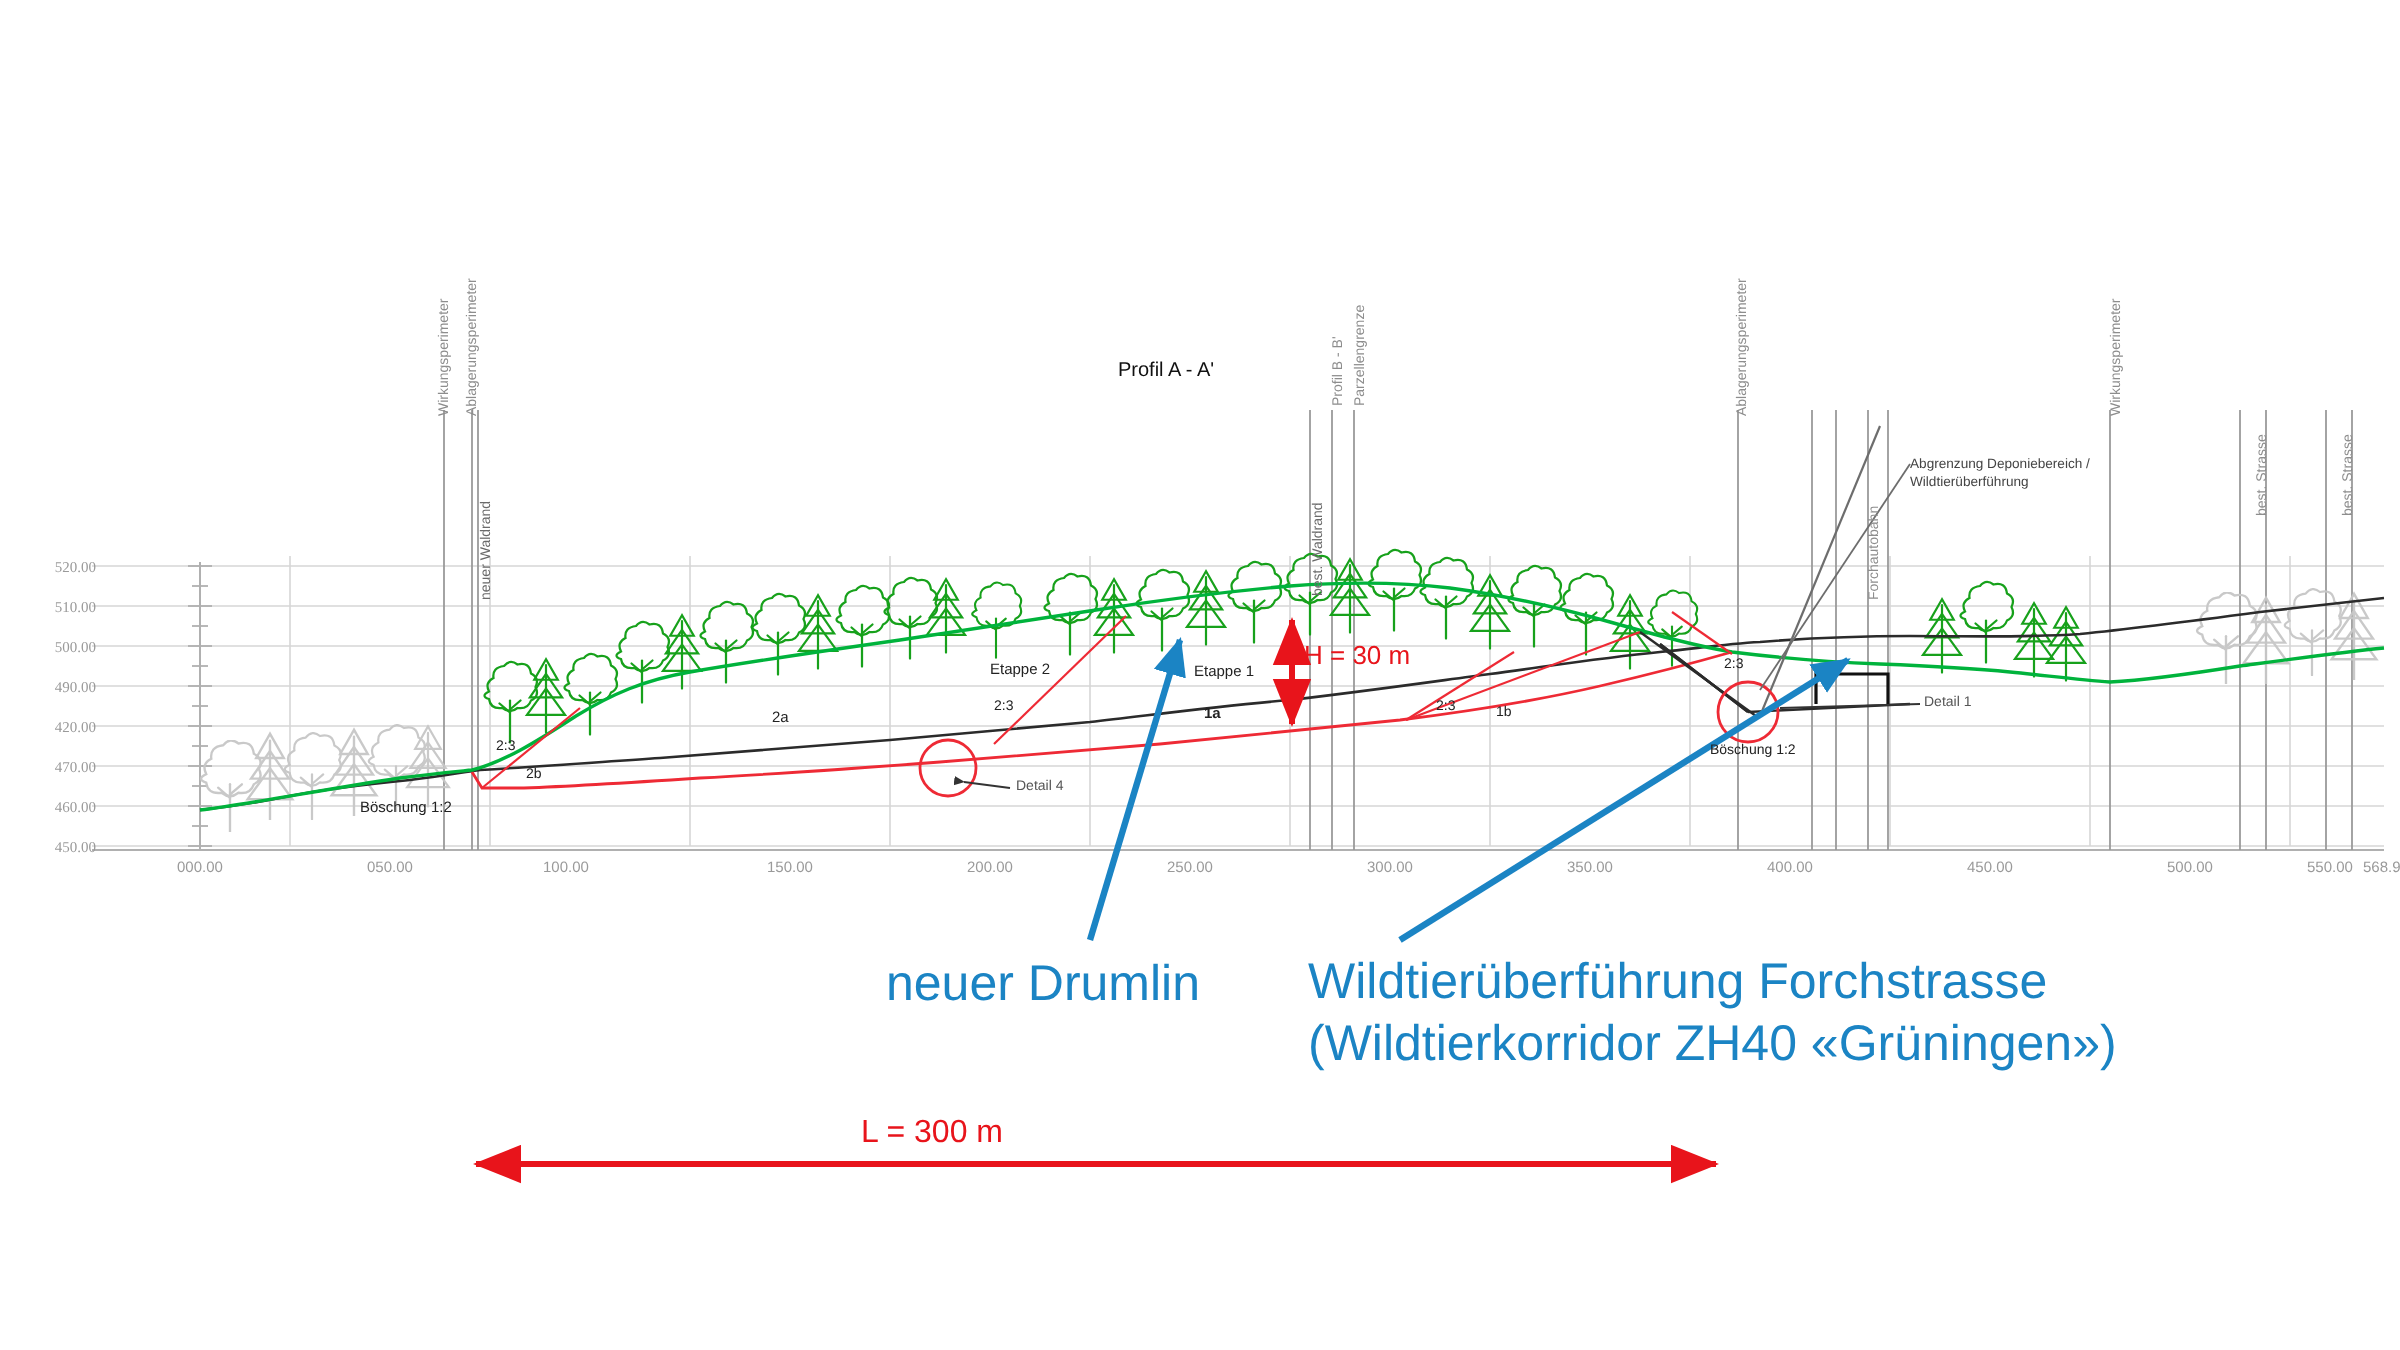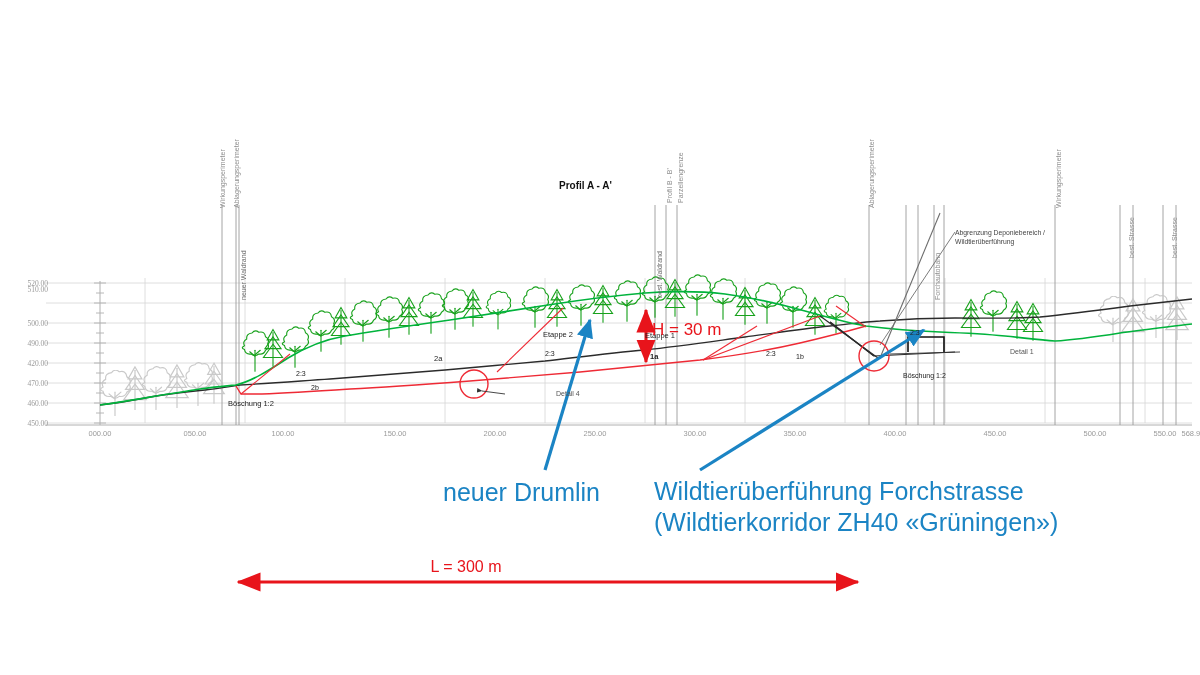--- a/index.html
+++ b/index.html
@@ -32,36 +32,36 @@
   .xtick{position:absolute;font-size:7.5px;color:#9a9a9a;text-align:center;width:50px;}
 
   
   .vlabel{
     position:absolute;font-size:7px;color:#8d8d8d;white-space:nowrap;
     transform-origin:0 0;transform:rotate(-90deg);
   }
   .vlabel.dark{color:#6a6a6a;}
 
   
-  .ann{position:absolute;font-size:7.5px;color:#222;white-space:nowrap;margin-left:48px;}
+  .ann{position:absolute;font-size:7.5px;color:#222;white-space:nowrap;}
   .ann.small{font-size:7px;}
   .ann.grey{color:#555;}
 
   
   .callout{position:absolute;color:#1b84c4;white-space:nowrap;}
   #co-drumlin{left:443px;top:478px;font-size:25px;}
   #co-wild{left:654px;top:476px;font-size:25px;line-height:31px;}
 
   
-  #h-label{position:absolute;left:652px;top:320px;font-size:17px;color:#e8141b;white-space:nowrap;}
+  #h-label{position:absolute;left:652px;top:320px;font-size:13px;color:#e8141b;white-space:nowrap;}
   #l-label{position:absolute;left:0px;top:558px;width:962px;text-align:center;font-size:16px;color:#e8141b;}
   #l-label span{position:relative;left:-15px;}
 
   
-  #profil{position:absolute;left:531px;top:180px;font-size:10px;font-weight:bold;color:#111;padding-left:28px;}
+  #profil{position:absolute;left:531px;top:180px;font-size:10px;font-weight:normal;color:#111;padding-left:28px;}
 
   
   #note-abgrenzung{position:absolute;left:955px;top:228px;font-size:6.8px;color:#444;line-height:9px;white-space:nowrap;}
 </style>
 </head>
 <body>
 
 <div id="stage">
 
 
@@ -284,21 +284,21 @@
     <line x1="646" y1="310" x2="646" y2="362" stroke="#e8141b" stroke-width="3" marker-start="url(#redArrowStart)" marker-end="url(#redArrowEnd)"></line>
 
     <line x1="238" y1="582" x2="858" y2="582" stroke="#e8141b" stroke-width="3" marker-start="url(#redArrowStart)" marker-end="url(#redArrowEnd)"></line>
 
     <line x1="545" y1="470" x2="590" y2="320" stroke="#1b84c4" stroke-width="3.2" marker-end="url(#blueArrow)"></line>
     <line x1="700" y1="470" x2="924" y2="330" stroke="#1b84c4" stroke-width="3.2" marker-end="url(#blueArrow)"></line>
   </svg>
 
   <div class="abs" style="left:0;top:0;">
     <div class="ytick" style="left:8px;top:279px;">520.00</div>
-    <div class="ytick" style="left:8px;top:285px;">510.00</div>
+    <div class="ytick" style="left:8px;top:299px;">510.00</div>
     <div class="ytick" style="left:8px;top:319px;">500.00</div>
     <div class="ytick" style="left:8px;top:339px;">490.00</div>
     <div class="ytick" style="left:8px;top:359px;">420.00</div>
     <div class="ytick" style="left:8px;top:379px;">470.00</div>
     <div class="ytick" style="left:8px;top:399px;">460.00</div>
     <div class="ytick" style="left:8px;top:419px;">450.00</div>
   </div>
 
   <div class="abs" style="left:0;top:0;">
     <div class="xtick" style="left:75px;top:429px;">000.00</div>

